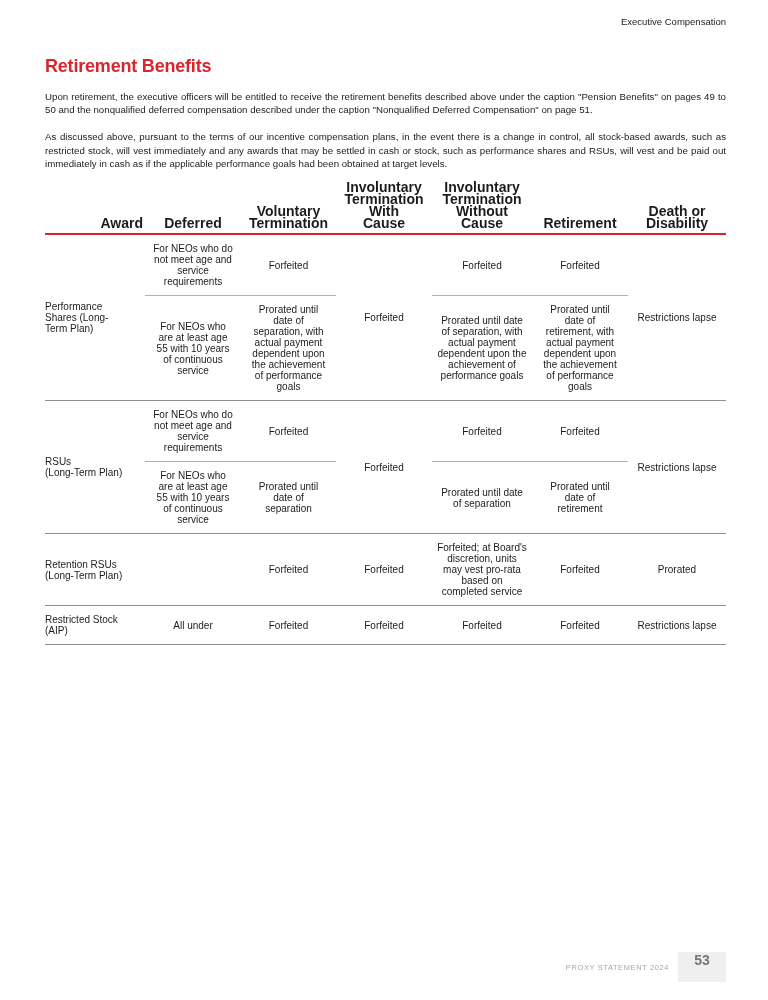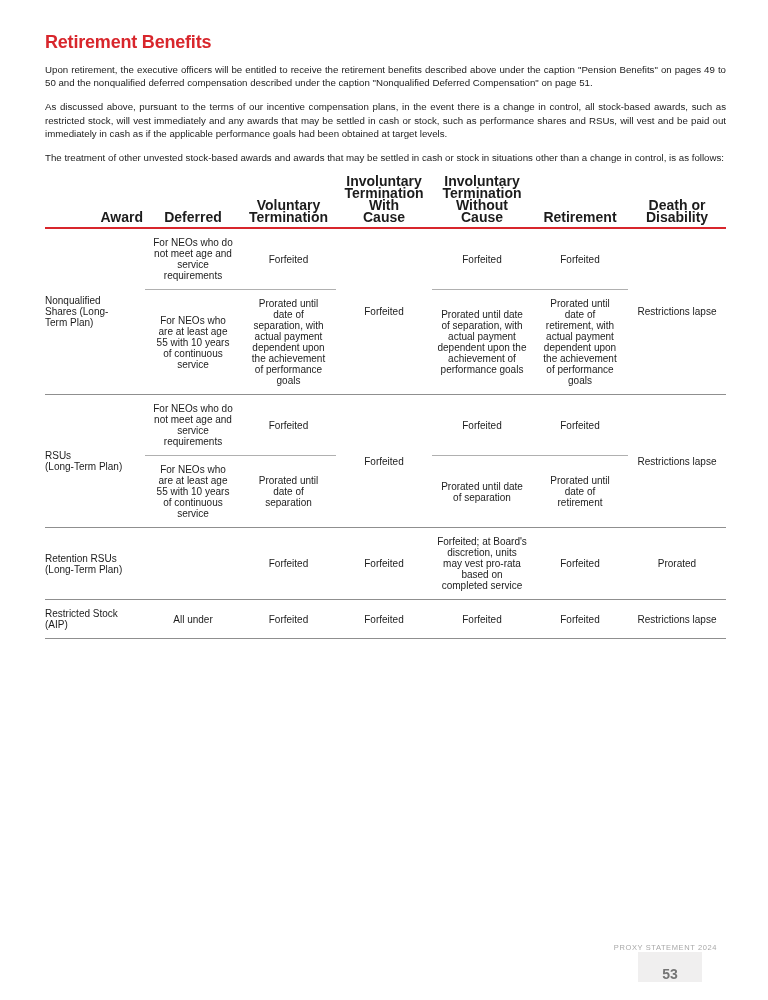--- a/index.html
+++ b/index.html
@@ -10,25 +10,25 @@
   html,body{margin:0;padding:0;}
   body{
     width:768px;height:1000px;position:relative;background:#fff;overflow:hidden;
     font-family:"Liberation Sans", sans-serif;color:var(--text);
     -webkit-font-smoothing:antialiased;
   }
   .page{padding:16px 42px 0 45px;}
   .running-head{text-align:right;font-size:9.5px;line-height:11px;}
   h1.section-title{
     color:var(--red);font-size:18px;line-height:19px;font-weight:bold;
-    margin:17px 0 11px 0;letter-spacing:-0.2px;
+    margin:30px 0 11px 0;letter-spacing:-0.2px;
   }
   h1.section-title.second{margin-top:21px;}
   p.body-text{
-    font-size:9.7px;line-height:13.2px;text-align:justify;margin:8px 0 11px 0;
+    font-size:9.7px;line-height:13.2px;text-align:justify;margin:14px 0 11px 0;
   }
   
   table.awards{
     border-collapse:collapse;table-layout:fixed;width:681px;margin-top:9px;
   }
   table.awards th{
     font-size:14px;line-height:12px;font-weight:bold;vertical-align:bottom;
     text-align:center;padding:0 2px 4px 2px;white-space:pre-line;
     border-bottom:2px solid var(--red);
   }
@@ -41,42 +41,42 @@
     text-align:left;padding-left:0;padding-right:20px;
   }
   
   tbody.group tr:first-child td{border-top:1.5px solid var(--line-dark);}
   tbody.group.last tr:last-child td{border-bottom:1.5px solid var(--line-dark);}
   
   td.subdiv{border-bottom:1px solid var(--line-light);}
   
   .footer{
     position:absolute;right:42px;bottom:18px;
-    display:flex;align-items:center;flex-direction:column;
+    display:flex;align-items:center;
   }
   .footer-label{
     font-size:7.5px;color:var(--footer-gray);letter-spacing:0.6px;margin-right:9px;
   }
   .pagenum-box{
-    width:64px;height:30px;background:var(--pagenum-bg);
-    display:flex;align-items:flex-end;justify-content:center;
+    width:48px;height:30px;background:var(--pagenum-bg);
+    display:flex;align-items:flex-start;justify-content:center;
   }
   .pagenum{font-size:14px;font-weight:bold;color:var(--pagenum-fg);}
 </style>
 </head>
 <body>
 
 <div class="page">
 
+  <div class="running-head">Executive Compensation</div>
 
   <h1 class="section-title">Retirement Benefits</h1>
   <p class="body-text">Upon retirement, the executive officers will be entitled to receive the retirement benefits described above under the caption "Pension Benefits" on pages 49 to 50 and the nonqualified deferred compensation described under the caption "Nonqualified Deferred Compensation" on page 51.</p>
 
   <p class="body-text">As discussed above, pursuant to the terms of our incentive compensation plans, in the event there is a change in control, all stock-based awards, such as restricted stock, will vest immediately and any awards that may be settled in cash or stock, such as performance shares and RSUs, will vest and be paid out immediately in cash as if the applicable performance goals had been obtained at target levels.</p>
-  <p class="body-text">The treatment of other unvested stock-based awards and awards that may be settled in cash or stock in situations other than a change in control, is as follows:</p>
 
   <table class="awards">
     <colgroup>
       <col style="width:100px">
         <col style="width:96px">
         <col style="width:95px">
       <col style="width:96px">
         <col style="width:100px">
         <col style="width:96px">
       <col style="width:98px">
@@ -93,21 +93,21 @@
         <th>Involuntary
 Termination Without
 Cause</th>
         <th>Retirement</th>
         <th>Death or Disability</th>
       </tr>
     </thead>
 
     <tbody class="group">
       <tr>
-        <td class="award" rowspan="2">Nonqualified
+        <td class="award" rowspan="2">Performance
 Shares (Long-
 Term Plan)</td>
         <td class="subdiv">For NEOs who do
 not meet age and
 service
 requirements</td>
         <td class="subdiv">Forfeited</td>
         <td rowspan="2">Forfeited</td>
         <td class="subdiv">Forfeited</td>
         <td class="subdiv">Forfeited</td>

